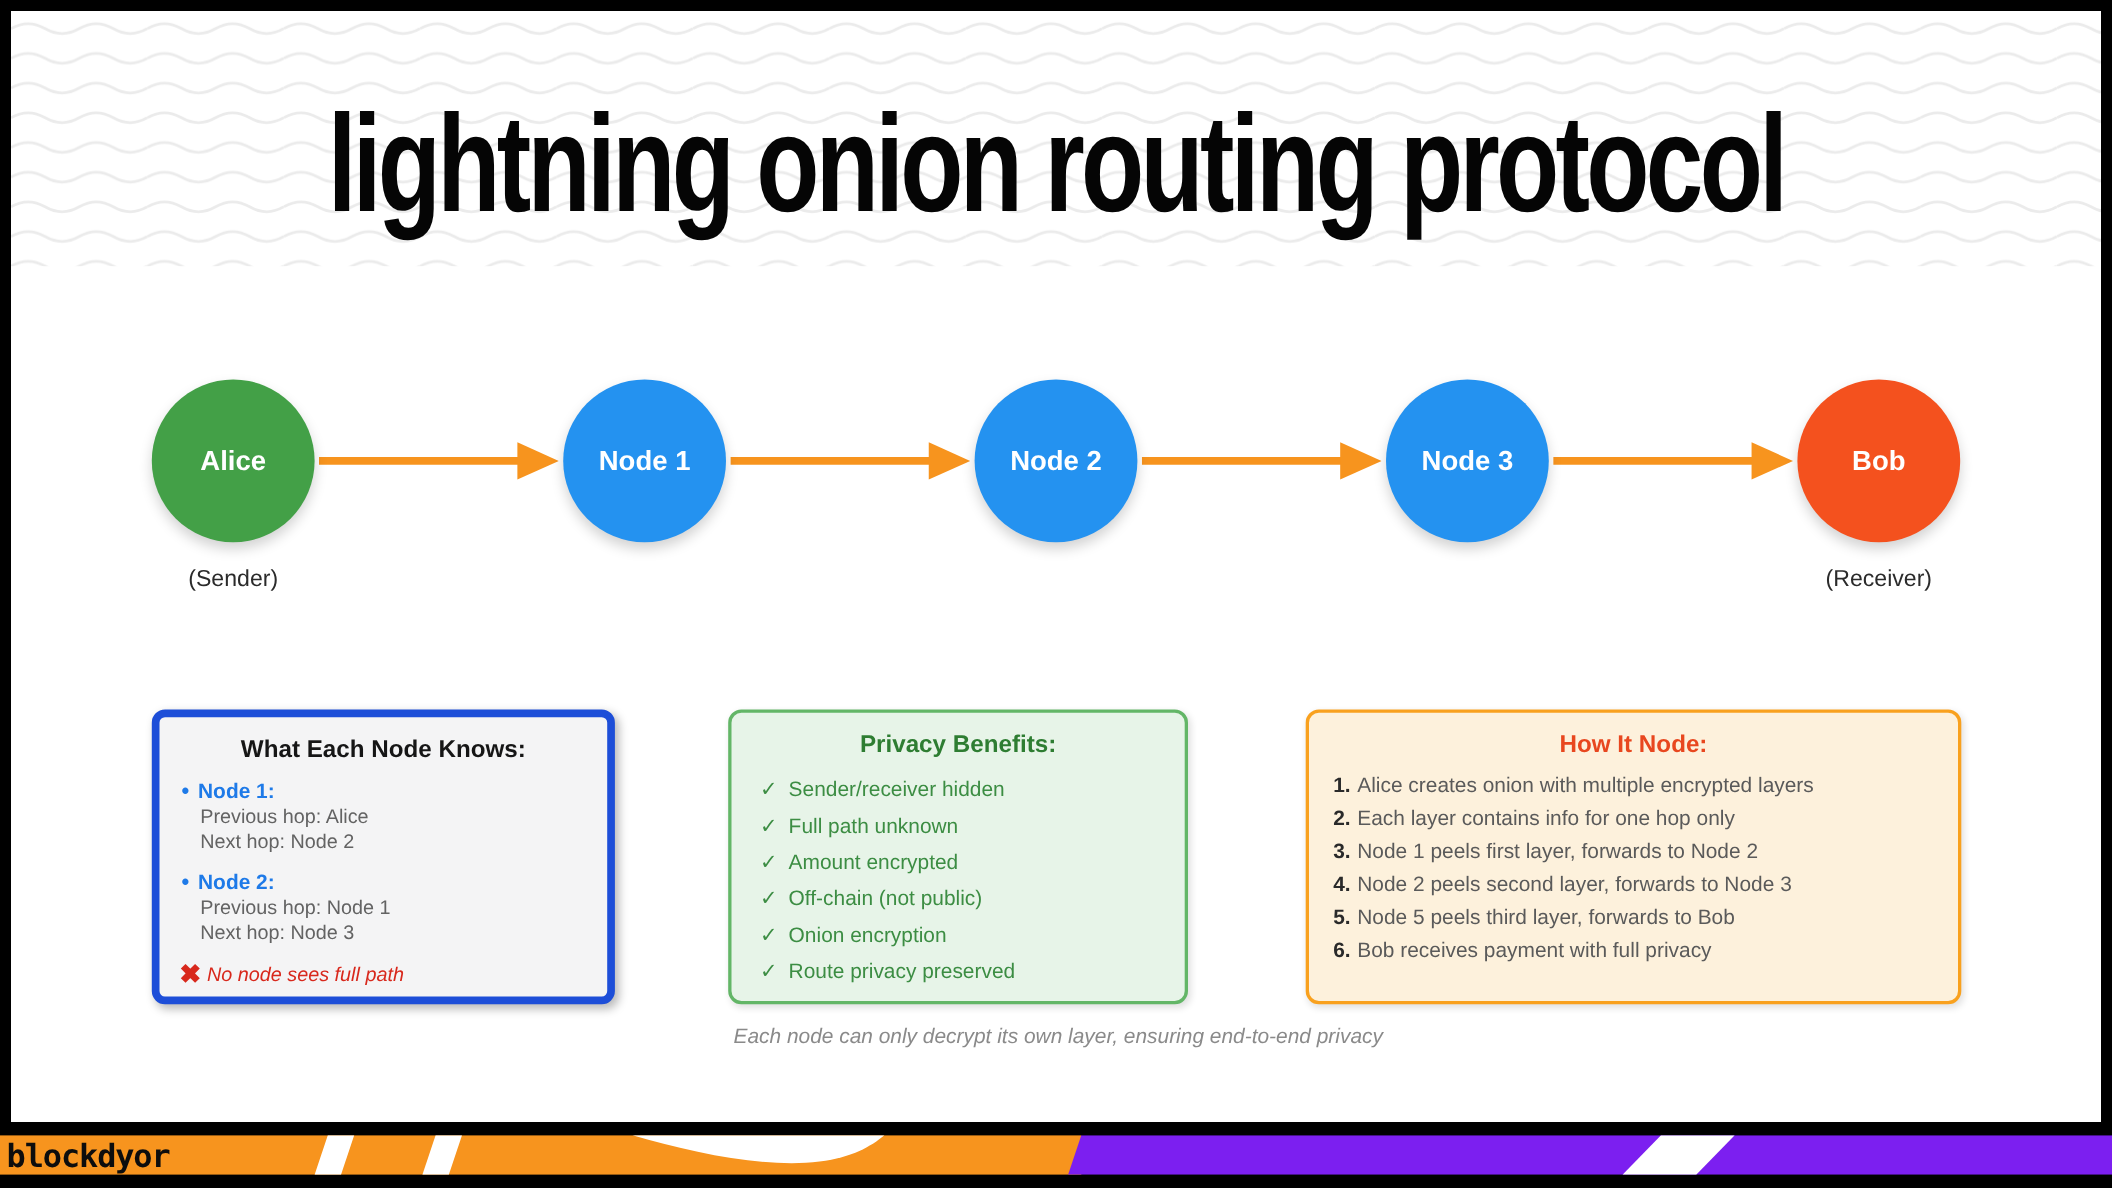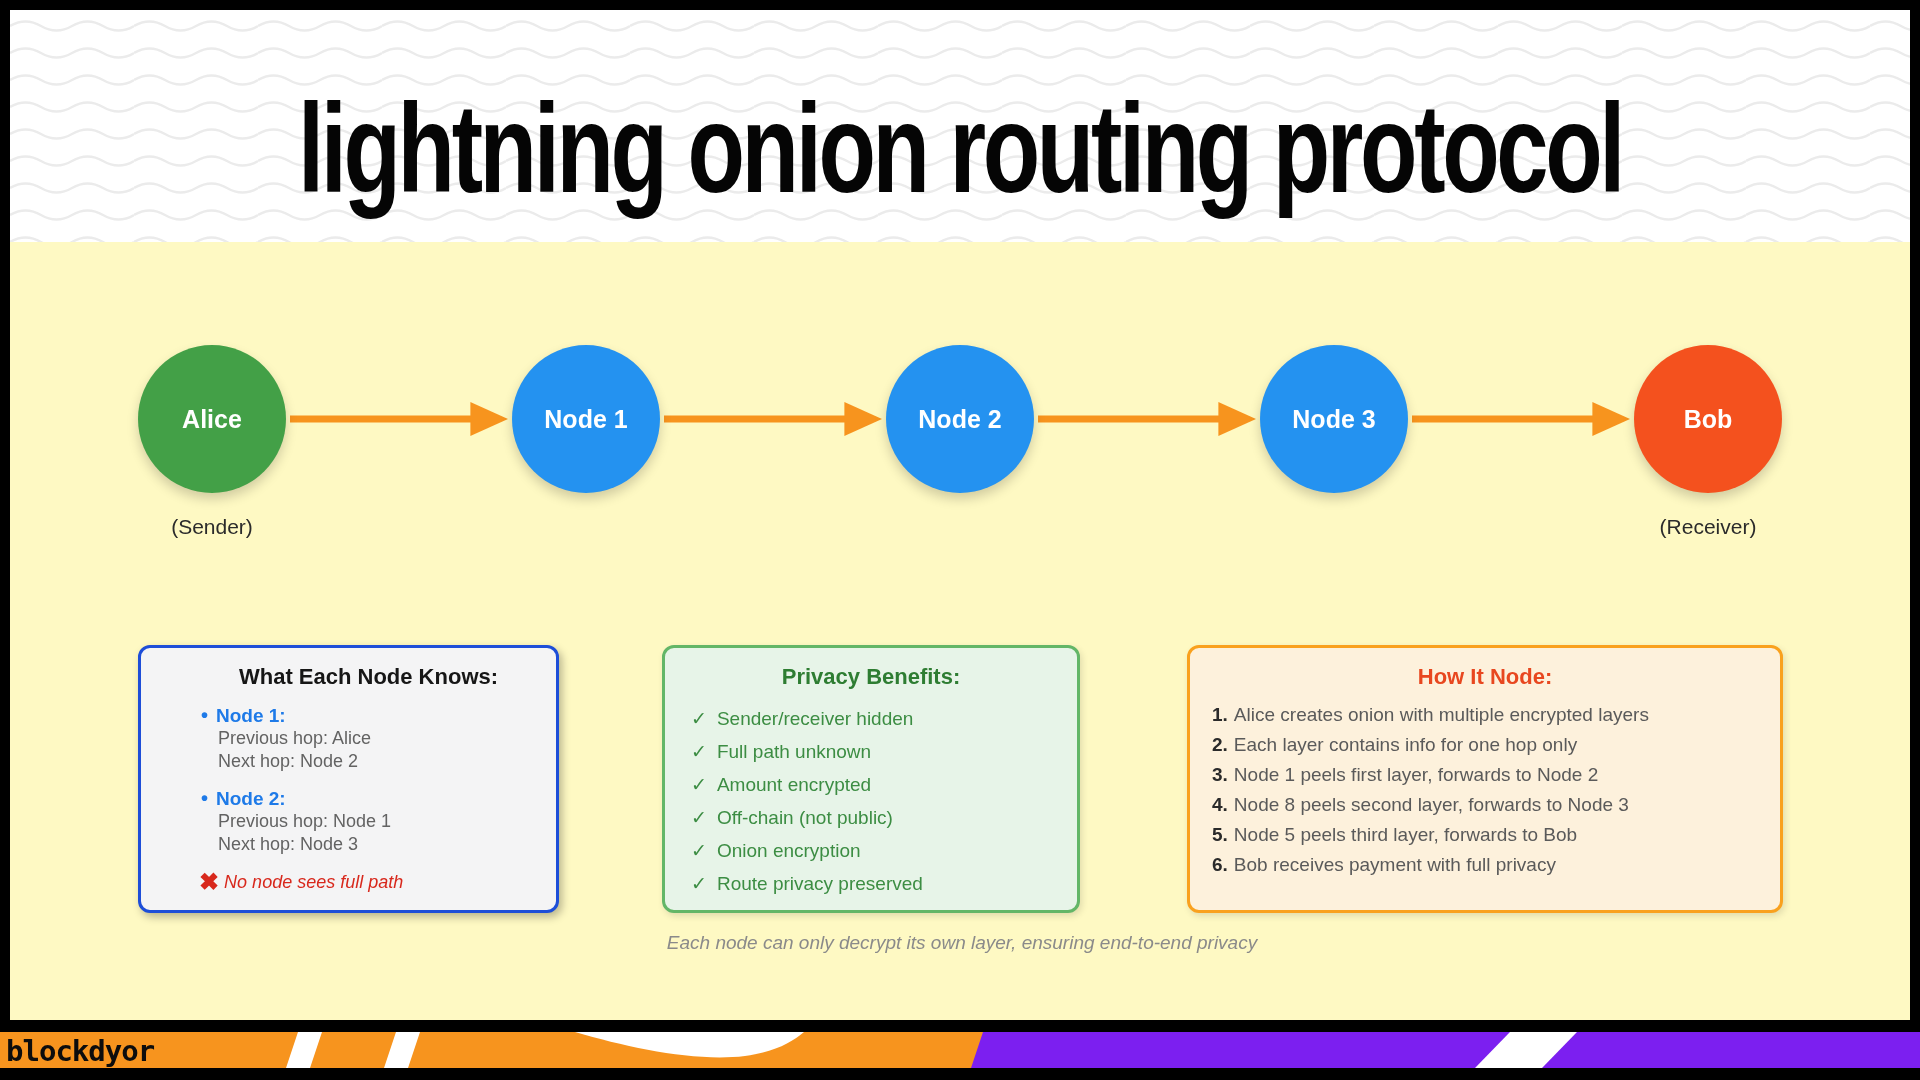--- a/index.html
+++ b/index.html
@@ -7,39 +7,39 @@
   .frame{position:relative;width:1920px;height:1080px;background:#000;overflow:hidden;}
 
   
   .title-band{position:absolute;top:10px;left:10px;right:10px;height:276px;background:#fff;overflow:hidden;}
   .waves{position:absolute;top:0;left:0;width:100%;height:100%;}
   .title-band h1{position:relative;margin:0;width:100%;height:100%;display:flex;align-items:center;justify-content:center;
     font-size:112px;font-weight:800;color:#050505;letter-spacing:-4px;white-space:nowrap;
     transform:scale(0.84,1.12);}
 
   
-  .content{position:absolute;top:242px;left:10px;right:10px;height:778px;background:#fef9c3;}
+  .content{position:absolute;top:242px;left:10px;right:10px;height:778px;background:#ffffff;}
 
   
   .flow{position:absolute;top:103px;left:128px;right:128px;display:flex;align-items:center;}
   .nodewrap{position:relative;width:148px;height:148px;flex:0 0 auto;}
   .circle{width:148px;height:148px;border-radius:50%;display:flex;align-items:center;justify-content:center;
     color:#fff;font-weight:bold;font-size:25px;box-shadow:0 6px 12px rgba(0,0,0,.18);}
   .c-green{background:#43a047;}
   .c-blue{background:#2492f0;}
   .c-orange{background:#f4511e;text-align:center;}
   .node-sub{position:absolute;top:170px;left:-60px;right:-60px;text-align:center;color:#2b2b2b;font-size:21px;}
   .arrow{flex:1 1 auto;height:148px;display:flex;align-items:center;padding:0 4px;}
   .arrow svg{width:100%;height:40px;}
 
   
   .cards{position:absolute;top:403px;left:0;right:0;height:268px;}
   .card{position:absolute;top:0;height:268px;box-sizing:border-box;border-radius:12px;}
   .card h2{margin:0;text-align:center;font-size:22px;padding-top:16px;}
-  .card1{left:128px;width:421px;background:#f4f4f5;border:3px solid #1d4ed8;box-shadow:3px 4px 9px rgba(0,0,0,.28);padding-left:40px;}
+  .card1{left:128px;width:421px;background:#f4f4f5;border:7px solid #1d4ed8;box-shadow:3px 4px 9px rgba(0,0,0,.28);}
   .card1 h2{color:#161616;}
   .entry{padding:0 0 0 20px;}
   .entry-name{font-weight:bold;color:#1e7ae8;font-size:19px;margin-top:14px;}
   .entry-name .bullet{font-size:20px;margin-right:8px;}
   .entry-line{color:#636363;font-size:18px;line-height:23px;margin-left:17px;}
   .entry-line:first-of-type{margin-top:5px;}
   .warning{margin:12px 0 0 18px;color:#d8281c;font-size:18px;font-style:italic;display:flex;align-items:center;}
   .warning .cross{font-style:normal;font-weight:bold;font-size:24px;margin-right:5px;color:#d8281c;}
 
   .card2{left:652px;width:418px;background:#e7f4e8;border:3px solid #63b667;box-shadow:2px 3px 7px rgba(0,0,0,.12);}
@@ -173,21 +173,21 @@
           <li><span class="check">✓</span><span>Route privacy preserved</span></li>
         </ul>
       </div>
 
       <div class="card card3">
         <h2>How It Node:</h2>
         <ol class="steps">
           <li><span class="num">1.</span><span>Alice creates onion with multiple encrypted layers</span></li>
           <li><span class="num">2.</span><span>Each layer contains info for one hop only</span></li>
           <li><span class="num">3.</span><span>Node 1 peels first layer, forwards to Node 2</span></li>
-          <li><span class="num">4.</span><span>Node 8 peels second layer, forwards to Node 3</span></li>
+          <li><span class="num">4.</span><span>Node 2 peels second layer, forwards to Node 3</span></li>
           <li><span class="num">5.</span><span>Node 5 peels third layer, forwards to Bob</span></li>
           <li><span class="num">6.</span><span>Bob receives payment with full privacy</span></li>
         </ol>
       </div>
 
     </div>
 
     <div class="caption">Each node can only decrypt its own layer, ensuring end-to-end privacy</div>
   </div>
 

